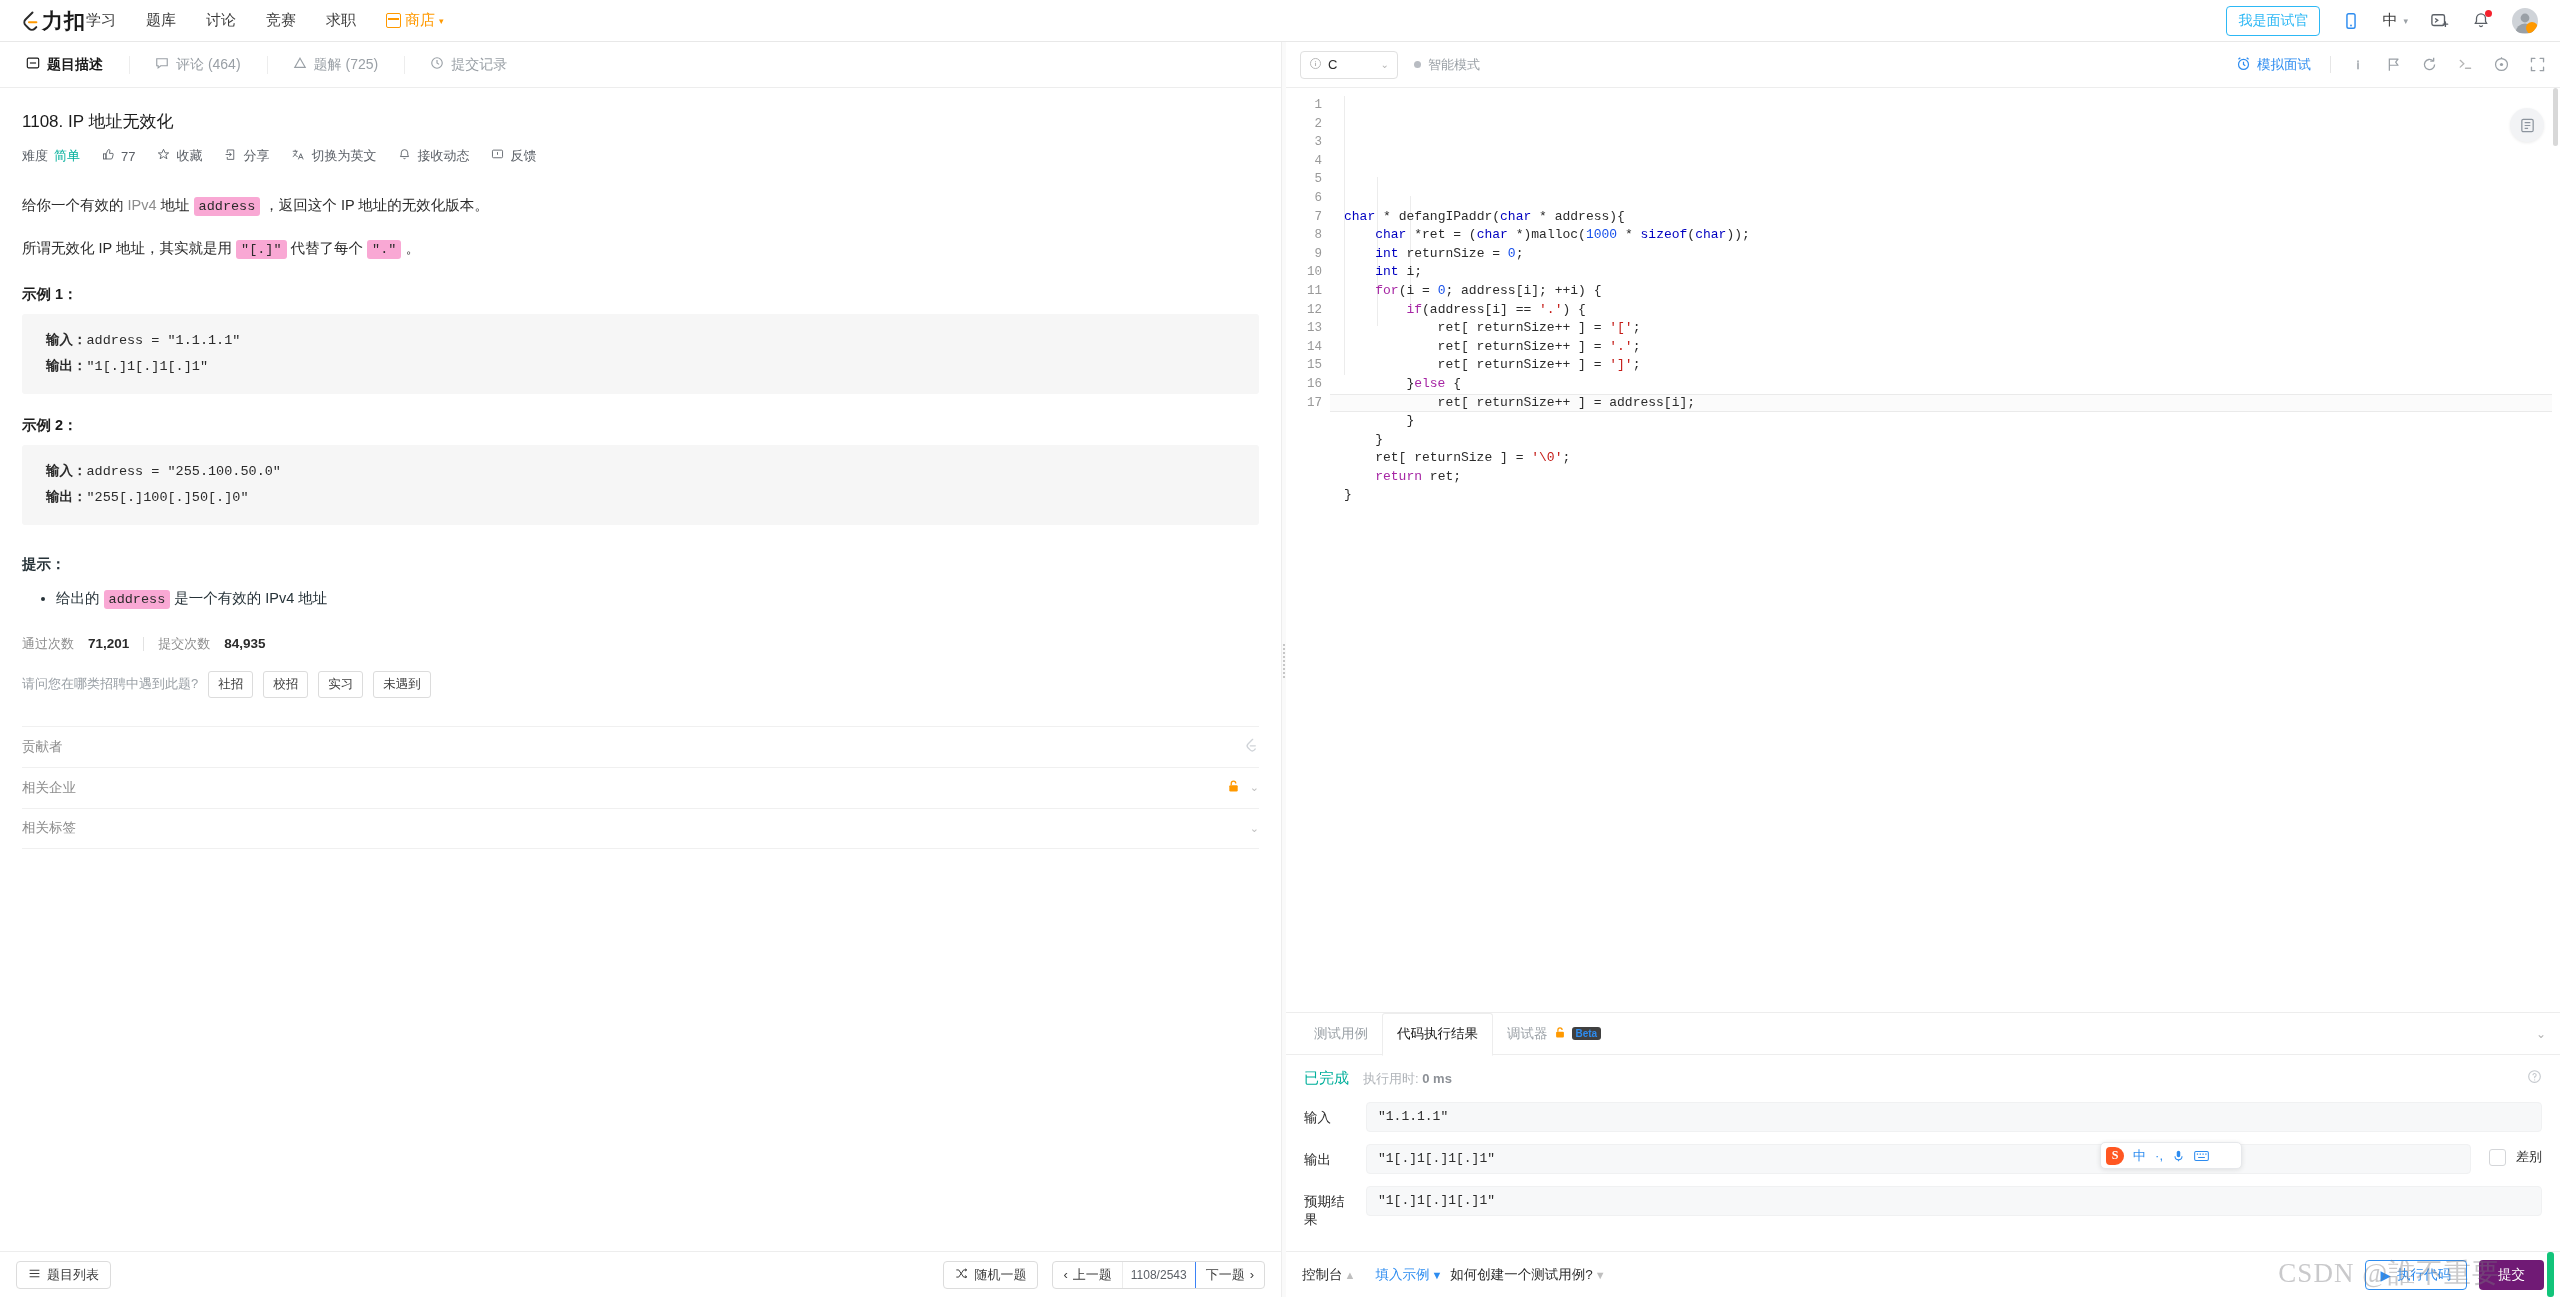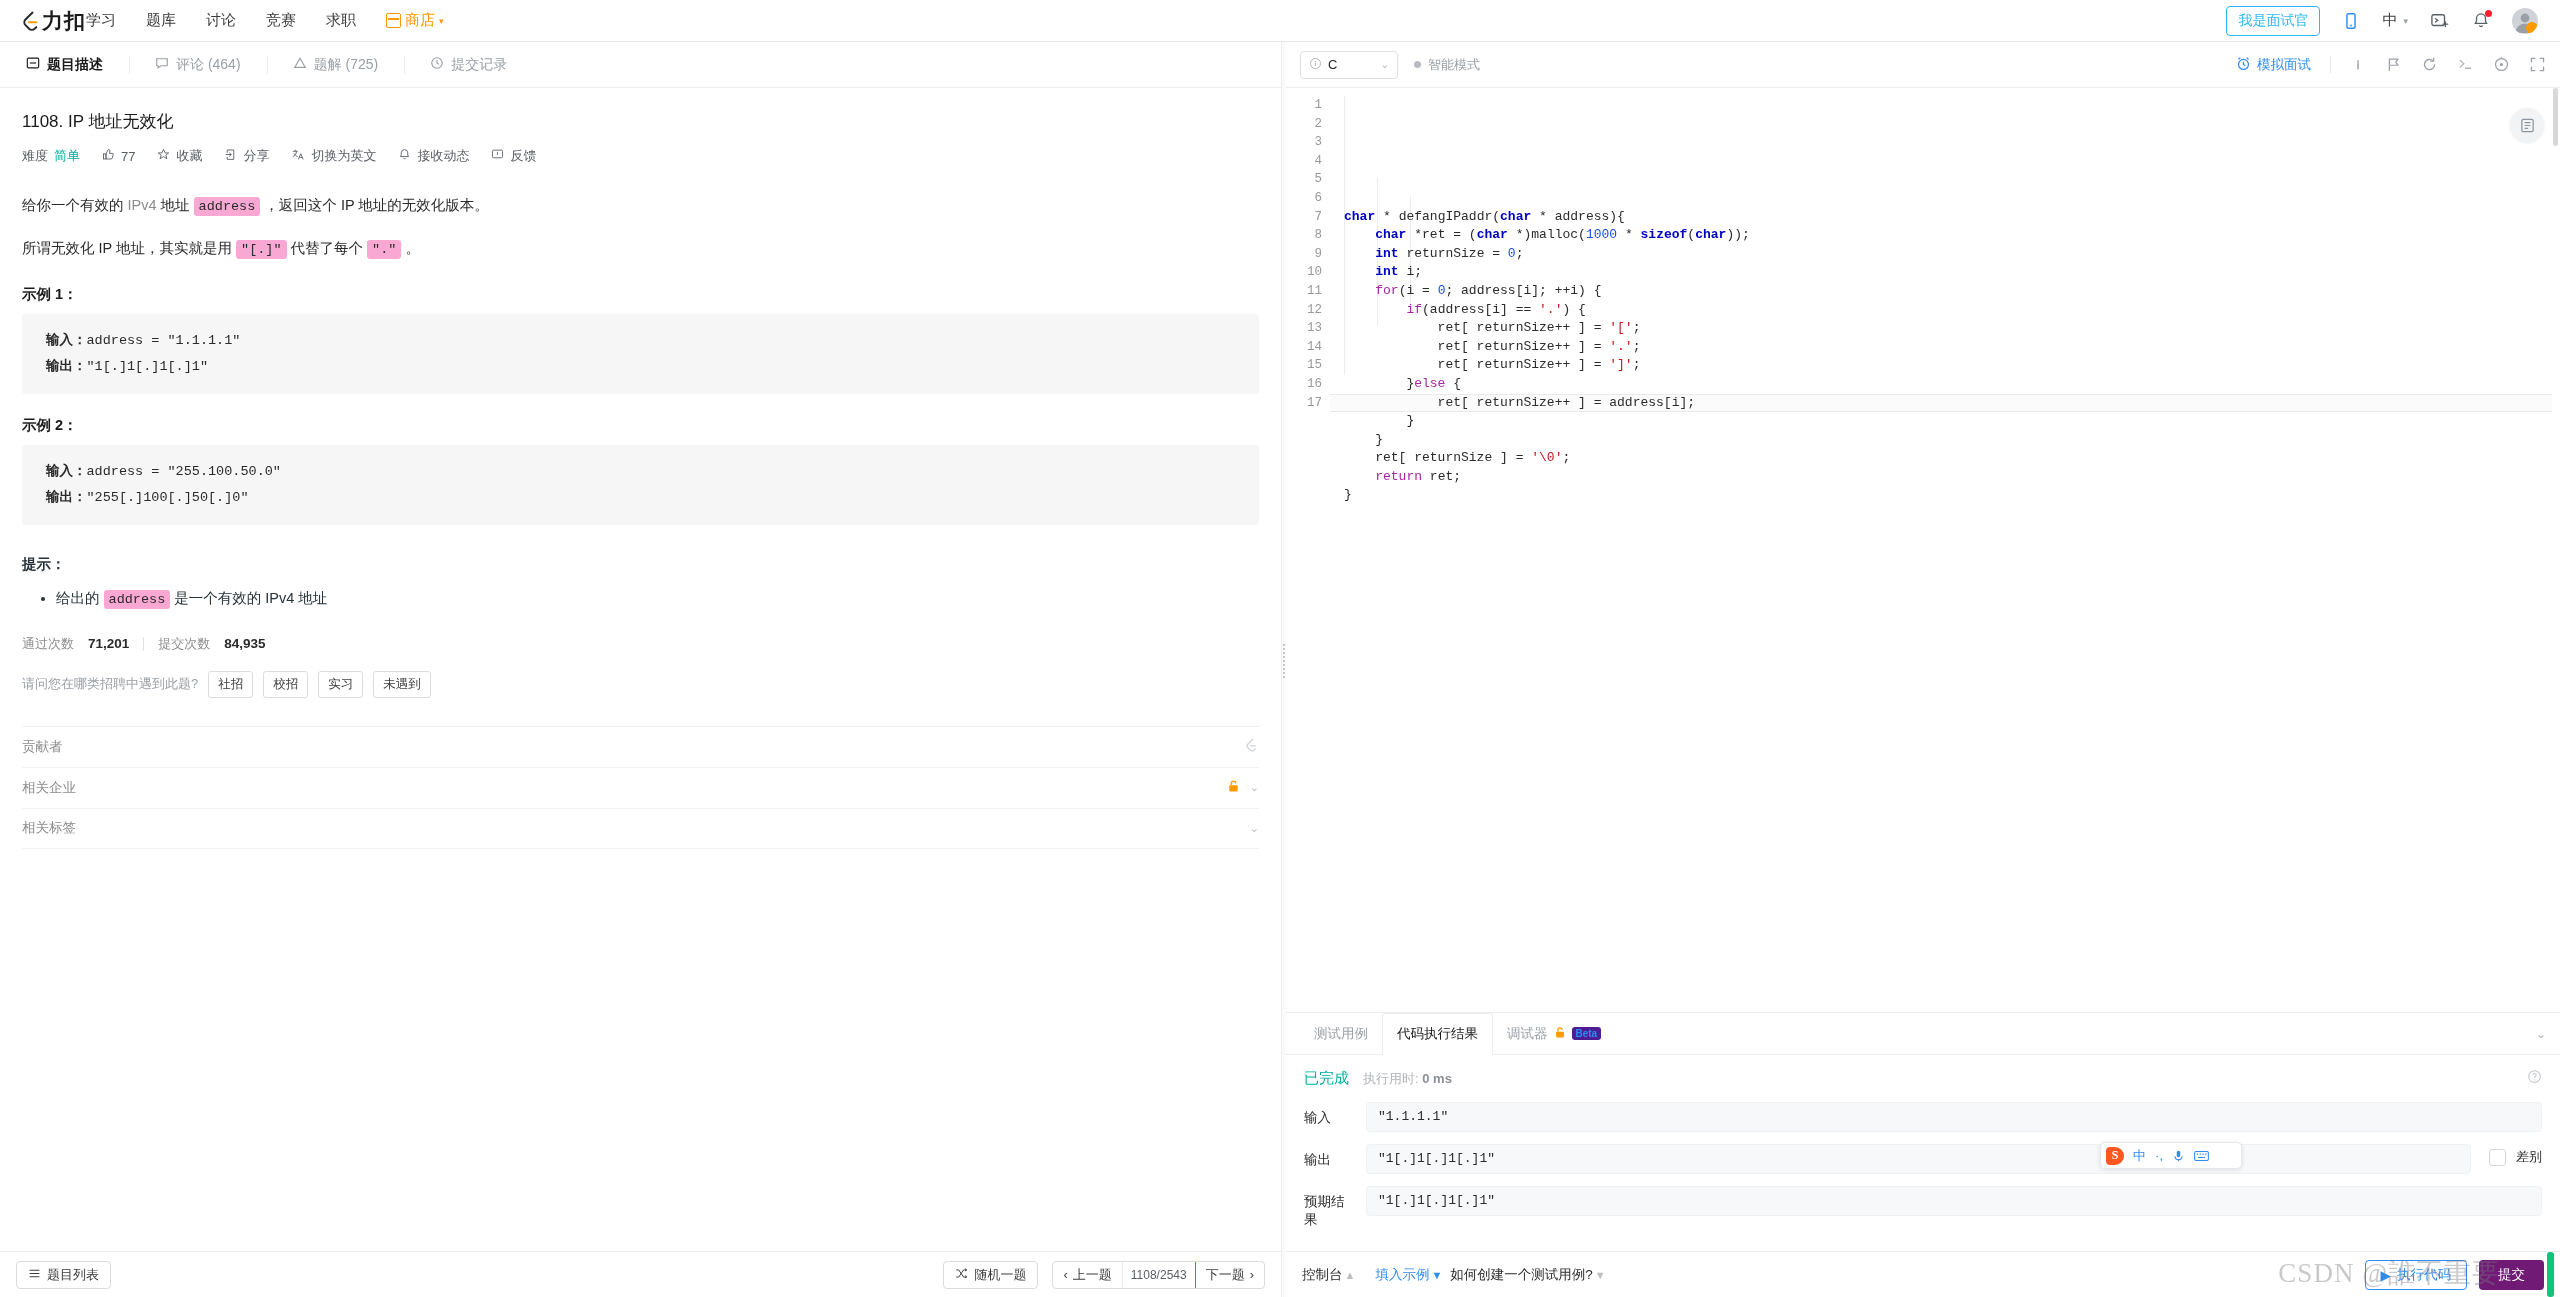--- a/index.html
+++ b/index.html
@@ -97,36 +97,36 @@
   .ed-head-right { margin-left:auto; display:flex; align-items:center; gap:19px; }
   .mock { display:flex; align-items:center; gap:6px; color:#2d8cf0; font-size:13.5px; cursor:pointer; white-space:nowrap; }
   .vsep { width:1px; height:17px; background:#e6e6e6; }
   .eicon { color:#9aa0a6; cursor:pointer; display:flex; align-items:center; }
 
   
   .code-wrap { flex:1 1 auto; position:relative; overflow:hidden; background:#fff; display:flex; }
   .gutter { width:44px; flex:0 0 44px; text-align:right; padding: 8px 8px 0 0; font-family:"Liberation Mono", monospace; font-size:12.5px; color:#999; line-height:18.6px; user-select:none; }
   .codecol { flex:1 1 auto; padding: 8px 0 0 14px; font-family:"Liberation Mono", monospace; font-size:13px; line-height:18.6px; position:relative; white-space:pre; color:#2b2b2b; }
   .cur-line { position:absolute; left:0; right:8px; height:18.6px; border-top:1px solid #eaeaea; border-bottom:1px solid #eaeaea; background:#fbfbfb; }
-  .k { color:#0000c0;font-weight:bold; }
+  .k { color:#0000c0; }
   .kw { color:#a626a4; }
   .s { color:#c41a16; }
   .n { color:#1750eb; }
   .fn { color:#2b2b2b; }
   .ind-guide { position:absolute; top:0; bottom:0; width:1px; background:#ececec; }
   .vscroll { position:absolute; right:0; top:0; bottom:0; width:9px; }
   .vscroll i { position:absolute; right:2px; top:0; width:5px; height:58px; background:#d8d8d8; border-radius:3px; display:block; }
   .float-btn { position:absolute; right:16px; top:20px; width:34px; height:34px; border-radius:50%; background:#f2f3f5; display:flex; align-items:center; justify-content:center; color:#8c949e; cursor:pointer; box-shadow:0 1px 3px rgba(0,0,0,.08); }
 
   
   .console { flex:0 0 auto; border-top:1px solid #ededed; background:#fff; }
   .ctabs { height:42px; display:flex; align-items:center; padding:0 14px; gap:0; border-bottom:1px solid #ededed; position:relative; }
   .ctab { font-size:13.5px; color:#9aa0a6; padding:0 14px; height:42px; display:flex; align-items:center; gap:6px; cursor:pointer; }
   .ctab.active { color:#1a1a1a; background:#fff; border:1px solid #ededed; border-bottom:1px solid #fff; border-radius:3px 3px 0 0; height:43px; margin-bottom:-1px; }
-  .beta { background:#4c1d95; color:#2d8cf0; font-size:10px; border-radius:3px; padding:1px 4px; font-weight:700; }
+  .beta { background:#404040; color:#2d8cf0; font-size:10px; border-radius:3px; padding:1px 4px; font-weight:700; }
   .ctabs .collapse-chev { margin-left:auto; color:#b5b5b5; font-size:12px; cursor:pointer; }
   .cbody { padding: 14px 18px 10px 18px; }
   .status-row { display:flex; align-items:center; gap:14px; margin-bottom:14px; }
   .status-ok { color:#00af9b; font-size:15px; }
   .status-time { color:#b0b4b9; font-size:13px; }
   .status-time b { color:#8c9096; font-weight:700; }
   .help-ico { margin-left:auto; color:#c5c9ce; cursor:pointer; }
   .io-row { display:flex; align-items:flex-start; gap:18px; margin-bottom:12px; position:relative; }
   .io-label { width:44px; flex:0 0 44px; font-size:13.5px; color:#2b2b2b; padding-top:7px; }
   .io-box { flex:1 1 auto; background:#f7f8f9; border:1px solid #f0f1f2; border-radius:4px; min-height:30px; padding:6px 11px; font-family:"Liberation Mono", monospace; font-size:13px; color:#2b2b2b; }

